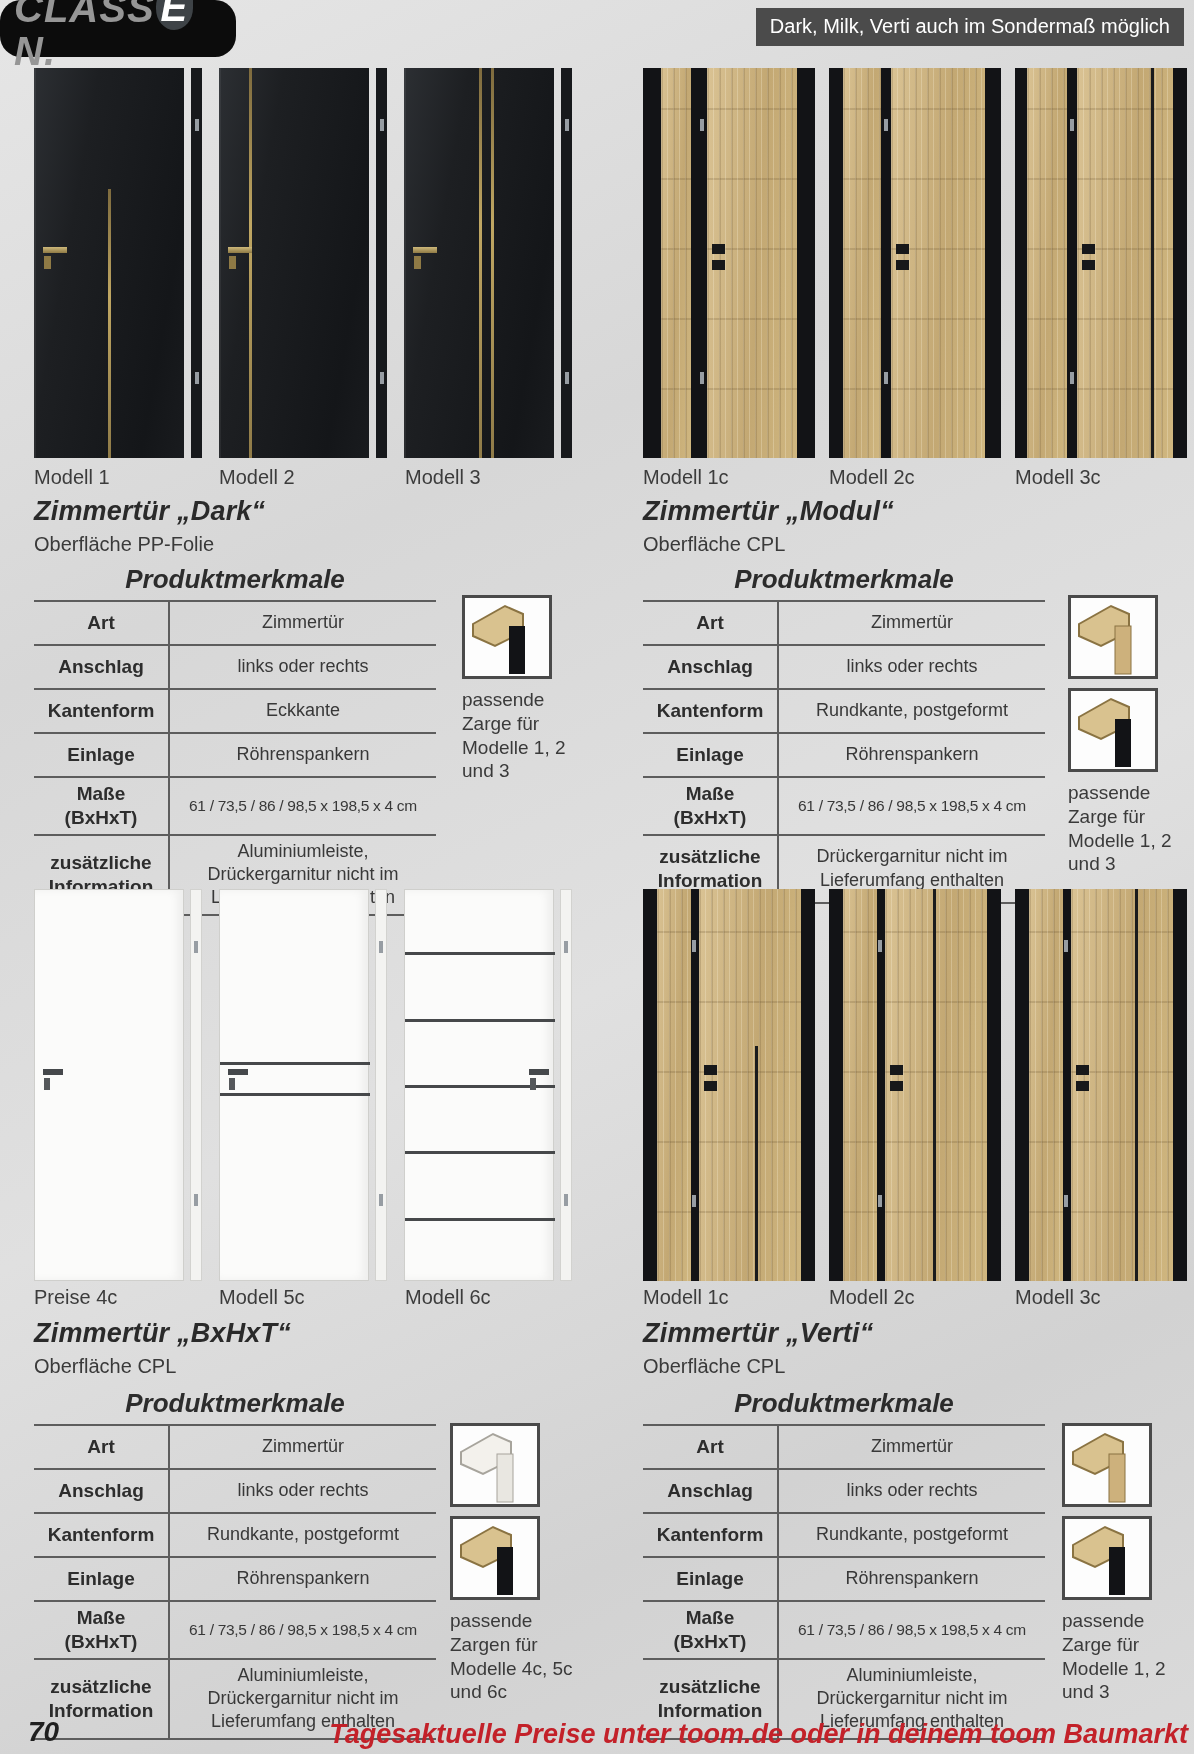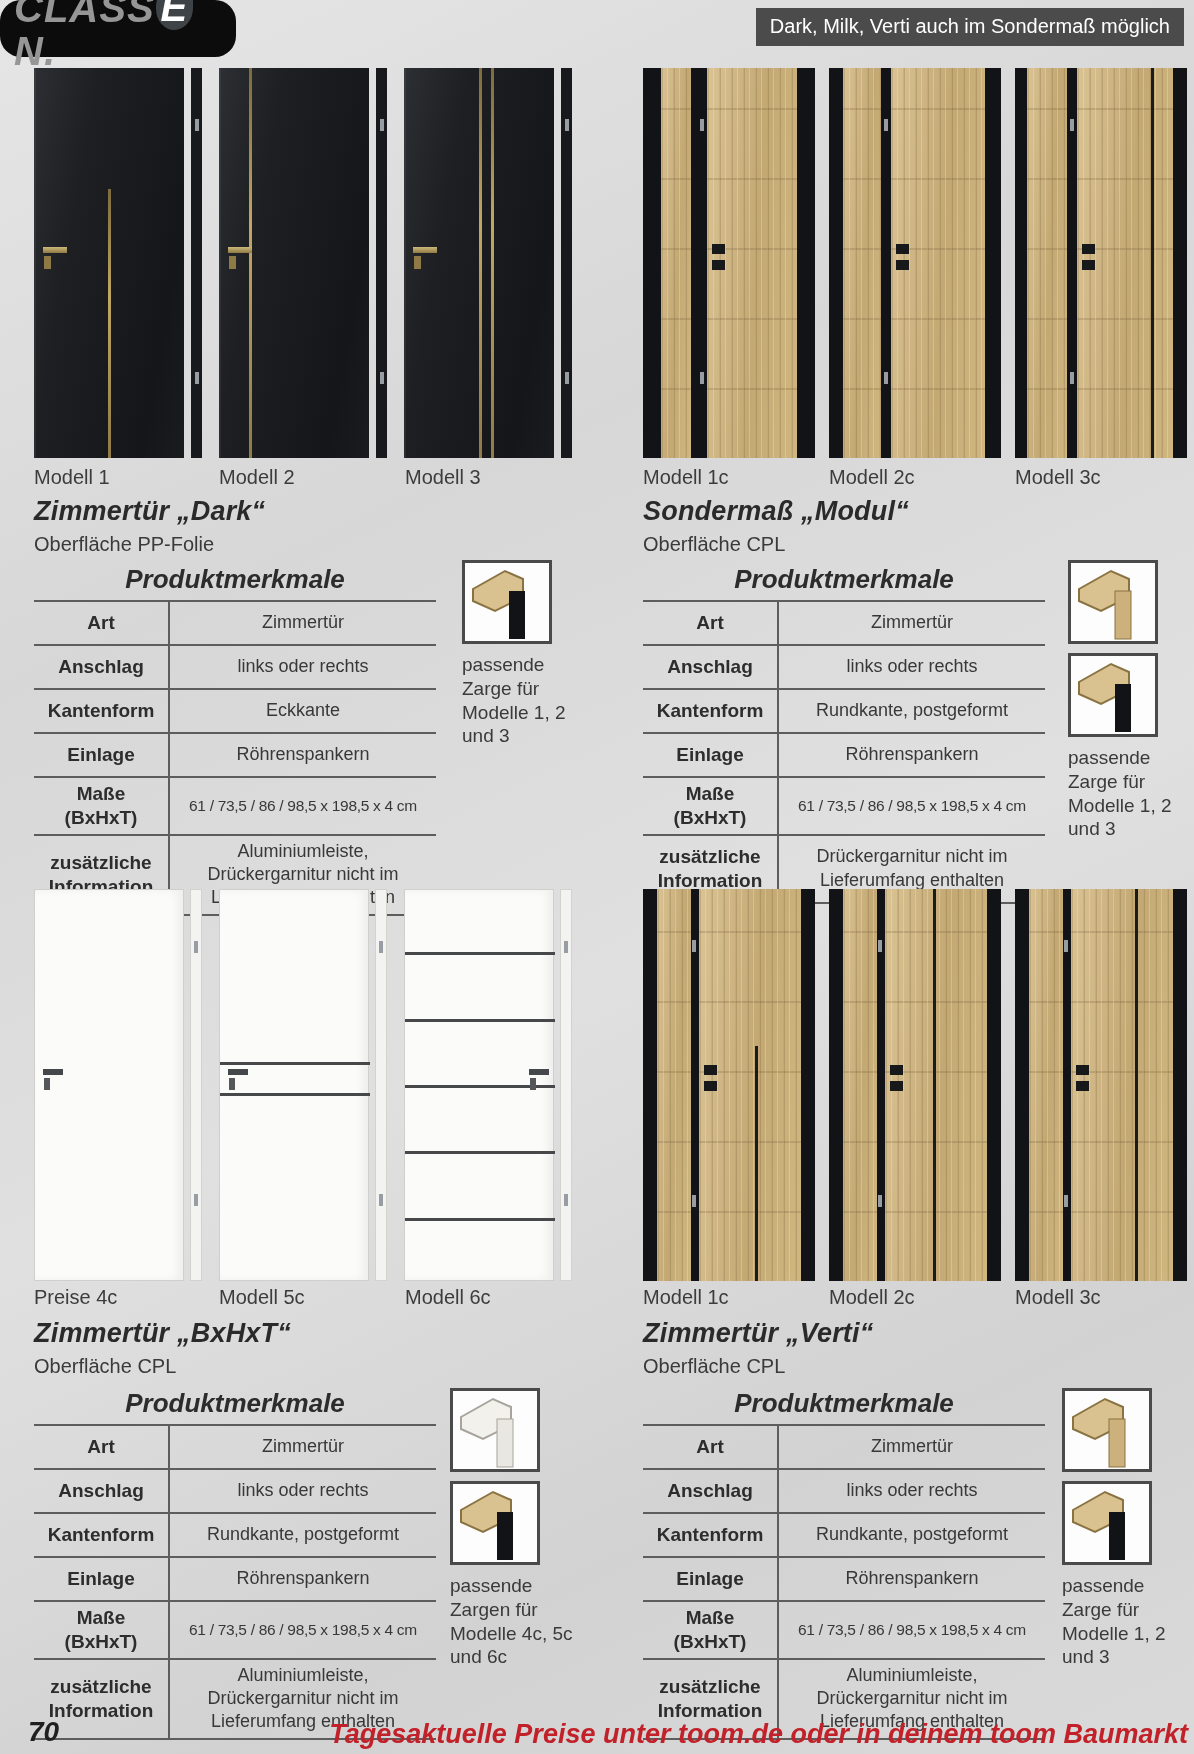--- a/index.html
+++ b/index.html
@@ -27,21 +27,21 @@
   .spec{position:absolute;width:402px;border-top:2px solid #5d5d5d;}
   .spec-row{display:flex;border-bottom:2px solid #5d5d5d;min-height:42px;}
   .spec-row.tall{min-height:66px;}
   .t-label{width:136px;border-right:2px solid #5d5d5d;display:flex;align-items:center;justify-content:center;
            text-align:center;font-weight:bold;font-size:19px;color:#2d2d2d;padding:4px 6px;box-sizing:border-box;line-height:1.25;}
   .t-value{flex:1;display:flex;align-items:center;justify-content:center;text-align:center;
            font-size:18px;color:#383838;padding:4px 13px;box-sizing:border-box;line-height:1.3;}
   .t-value.tight{font-size:15.5px;letter-spacing:-0.3px;white-space:nowrap;}
 
   
-  .rail{position:absolute;}
+  .rail{position:absolute;margin-top:35px;}
   .zarge-thumb{width:90px;height:84px;background:#fdfdfd;border:3px solid #4a4a4a;box-sizing:border-box;
                display:block;margin-bottom:9px;}
   .zarge-thumb svg{display:block;width:100%;height:100%;}
   .zarge-note{font-size:19px;color:#3a3a3a;line-height:1.25;width:128px;}
 
   
   .doors{position:absolute;display:flex;}
   .door-fig{position:relative;height:100%;}
   .door-fig.w168{width:168px;margin-right:17px;}
   .door-fig.w172{width:172px;margin-right:14px;}
@@ -186,21 +186,21 @@
         <div class="h-dark" style="left:5px;top:45%;"></div>
         </div>
       <div class="hinges" style="position:absolute;left:52px;top:0;bottom:0;width:10px;"></div>
     </div>
   </div>
   <div class="model-labels" style="left:643px;top:466px;width:544px;">
     <div class="model-label" style="width:186px;">Modell 1c</div>
     <div class="model-label" style="width:186px;">Modell 2c</div>
     <div class="model-label">Modell 3c</div>
   </div>
-  <div class="sec-title" style="left:643px;top:496px;">Sondermaß „Modul“</div>
+  <div class="sec-title" style="left:643px;top:496px;">Zimmertür „Modul“</div>
   <div class="sec-sub" style="left:643px;top:533px;">Oberfläche CPL</div>
   <div class="tbl-title" style="left:643px;top:564px;">Produktmerkmale</div>
   <div class="spec" style="left:643px;top:600px;">
     <div class="spec-row">
         <div class="t-label">Art</div>
         <div class="t-value">Zimmertür</div>
       </div>
     <div class="spec-row">
         <div class="t-label">Anschlag</div>
         <div class="t-value">links oder rechts</div>

